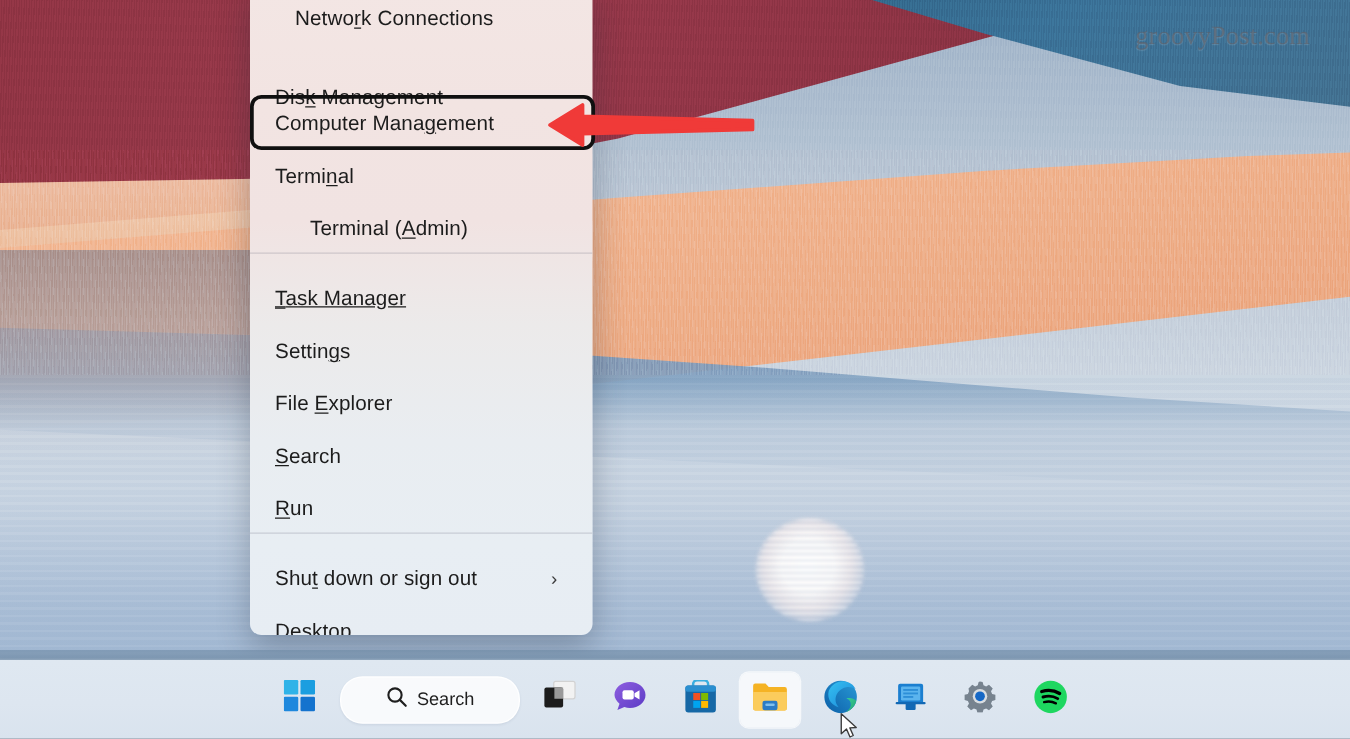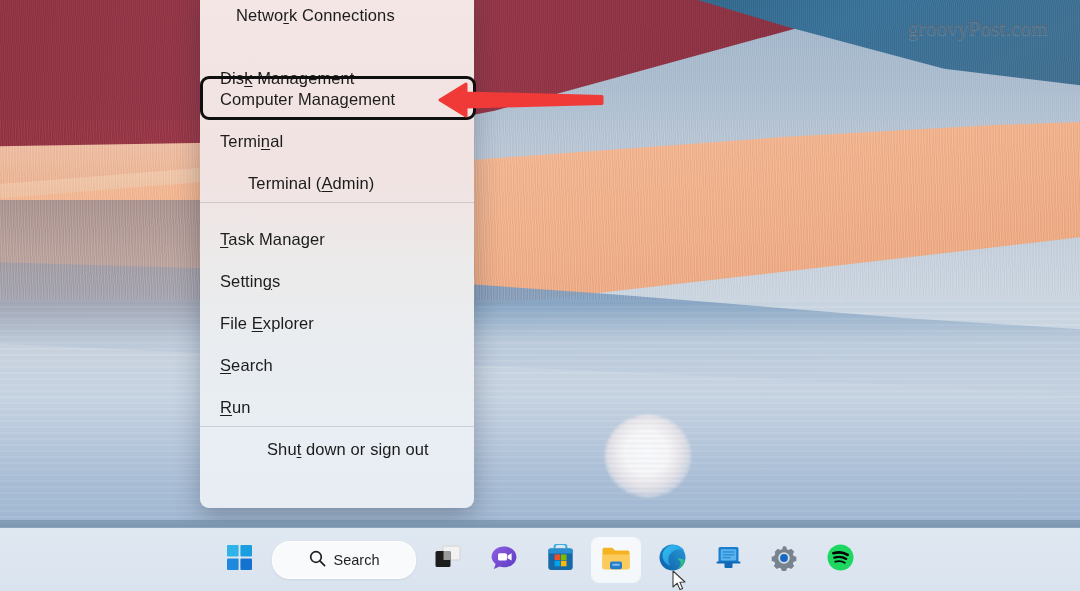--- a/index.html
+++ b/index.html
@@ -214,39 +214,42 @@
         <div class="mi" style="top: 94px;">
           <span class="lbl">Computer Mana<u>g</u>ement</span>
         </div>
         <div class="mi" style="top: 136px;">
           <span class="lbl">Termi<u>n</u>al</span>
         </div>
         <div class="mi" style="top: 178px; margin-left: 28px;">
           <span class="lbl">Terminal (<u>A</u>dmin)</span>
         </div>
         <div class="sep" style="top: 212px;"></div>
-        <div class="mi" style="top: 234px;">
+        <div class="mi" style="top: 234px; text-decoration: underline;">
           <span class="lbl"><u>T</u>ask Manager</span>
         </div>
         <div class="mi" style="top: 276px;">
           <span class="lbl">Settin<u>g</u>s</span>
         </div>
         <div class="mi" style="top: 318px;">
           <span class="lbl">File <u>E</u>xplorer</span>
         </div>
         <div class="mi" style="top: 360px;">
           <span class="lbl"><u>S</u>earch</span>
         </div>
         <div class="mi" style="top: 402px; align-items: center;">
           <span class="lbl"><u>R</u>un</span>
         </div>
         <div class="sep" style="top: 436px;"></div>
-        <div class="mi" style="top: 444px; margin-left: 47px;">
+        <div class="mi" style="top: 458px;">
           <span class="lbl">Shu<u>t</u> down or sign out</span>
           <span class="chev">›</span>
+        </div>
+        <div class="mi" style="top: 500px;">
+          <span class="lbl"><u>D</u>esktop</span>
         </div>
       </div>
   </div>
 
   <div class="anno-box"></div>
 
   <div class="arrow">
     <svg width="176" height="44" viewBox="0 0 176 44">
       <g>
         <path d="M8 22 L34 6 L34 15 L170 18.5 L170 25.5 L34 29 L34 38 Z" fill="#f03a38" stroke="#f03a38" stroke-width="3" stroke-linejoin="round"></path>

